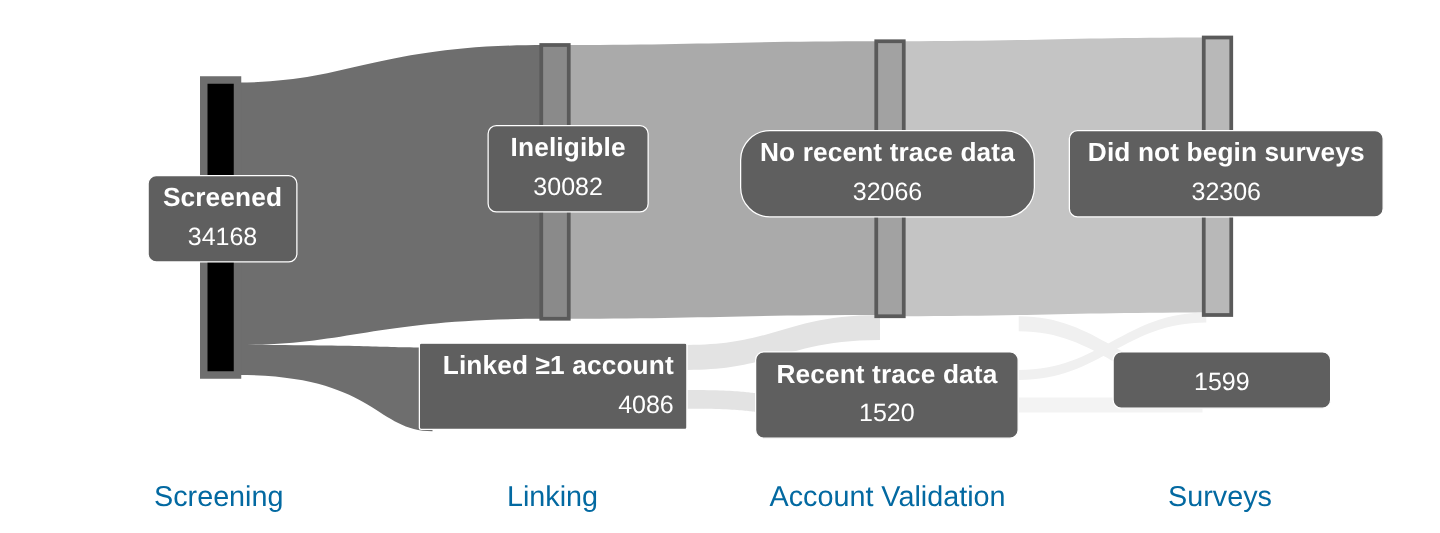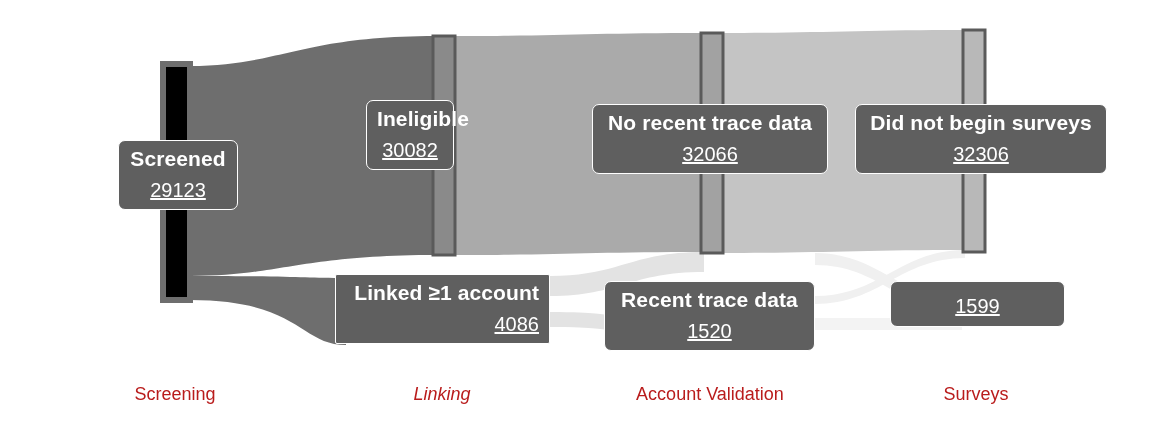--- a/index.html
+++ b/index.html
@@ -39,27 +39,26 @@
     display: block;
     font-weight: bold;
     font-size: 21px;
     letter-spacing: .1px;
   }
   .node-label .nl-value {
     display: block;
     font-weight: normal;
     font-size: 20px;
     margin-top: 7px;
-    text-decoration: underline;
   }
   .stage-label {
     position: absolute;
     top: 384px;
-    color: #b91c1c;
-    font-size: 18px;
+    color: #0369a1;
+    font-size: 23px;
     text-align: center;
     white-space: nowrap;
     transform: translateX(-50%);
   }
 </style>
 </head>
 <body>
 
 <div id="page">
 
@@ -93,29 +92,29 @@
       <rect x="433" y="36" width="22" height="219" fill="#8a8a8a" stroke="#5a5a5a" stroke-width="3"></rect>
 
       <rect x="701" y="33" width="22" height="220" fill="#a2a2a2" stroke="#5a5a5a" stroke-width="3"></rect>
 
       <rect x="963" y="30" width="22" height="222" fill="#b8b8b8" stroke="#5a5a5a" stroke-width="3"></rect>
     </g>
   </svg>
 
   <div class="node-label rounded" style="left:118px; top:140px; width:120px;">
     <span class="nl-title">Screened</span>
-    <span class="nl-value">29123</span>
+    <span class="nl-value">34168</span>
   </div>
 
-  <div class="node-label rounded" style="left:366px; top:100px; width:88px;">
+  <div class="node-label rounded" style="left:390px; top:100px; width:129px;">
     <span class="nl-title">Ineligible</span>
     <span class="nl-value">30082</span>
   </div>
 
-  <div class="node-label rounded" style="left:592px; top:104px; width:236px;">
+  <div class="node-label rounded" style="left:592px; top:104px; width:236px;border-radius:24px;">
     <span class="nl-title">No recent trace data</span>
     <span class="nl-value">32066</span>
   </div>
 
   <div class="node-label rounded" style="left:855px; top:104px; width:252px;">
     <span class="nl-title">Did not begin surveys</span>
     <span class="nl-value">32306</span>
   </div>
 
   <div class="node-label square" style="left:335px; top:274px; width:215px;text-align:right;">
@@ -126,17 +125,17 @@
   <div class="node-label rounded" style="left:604px; top:281px; width:211px;">
     <span class="nl-title">Recent trace data</span>
     <span class="nl-value">1520</span>
   </div>
 
   <div class="node-label rounded" style="left:890px; top:281px; width:175px;">
     <span class="nl-value">1599</span>
   </div>
 
   <div class="stage-label" style="left:175px;">Screening</div>
-  <div class="stage-label" style="left:442px;font-style:italic;">Linking</div>
+  <div class="stage-label" style="left:442px;">Linking</div>
   <div class="stage-label" style="left:710px;text-align:right;">Account Validation</div>
   <div class="stage-label" style="left:976px;">Surveys</div>
 
 </div>
 
 </body></html>

